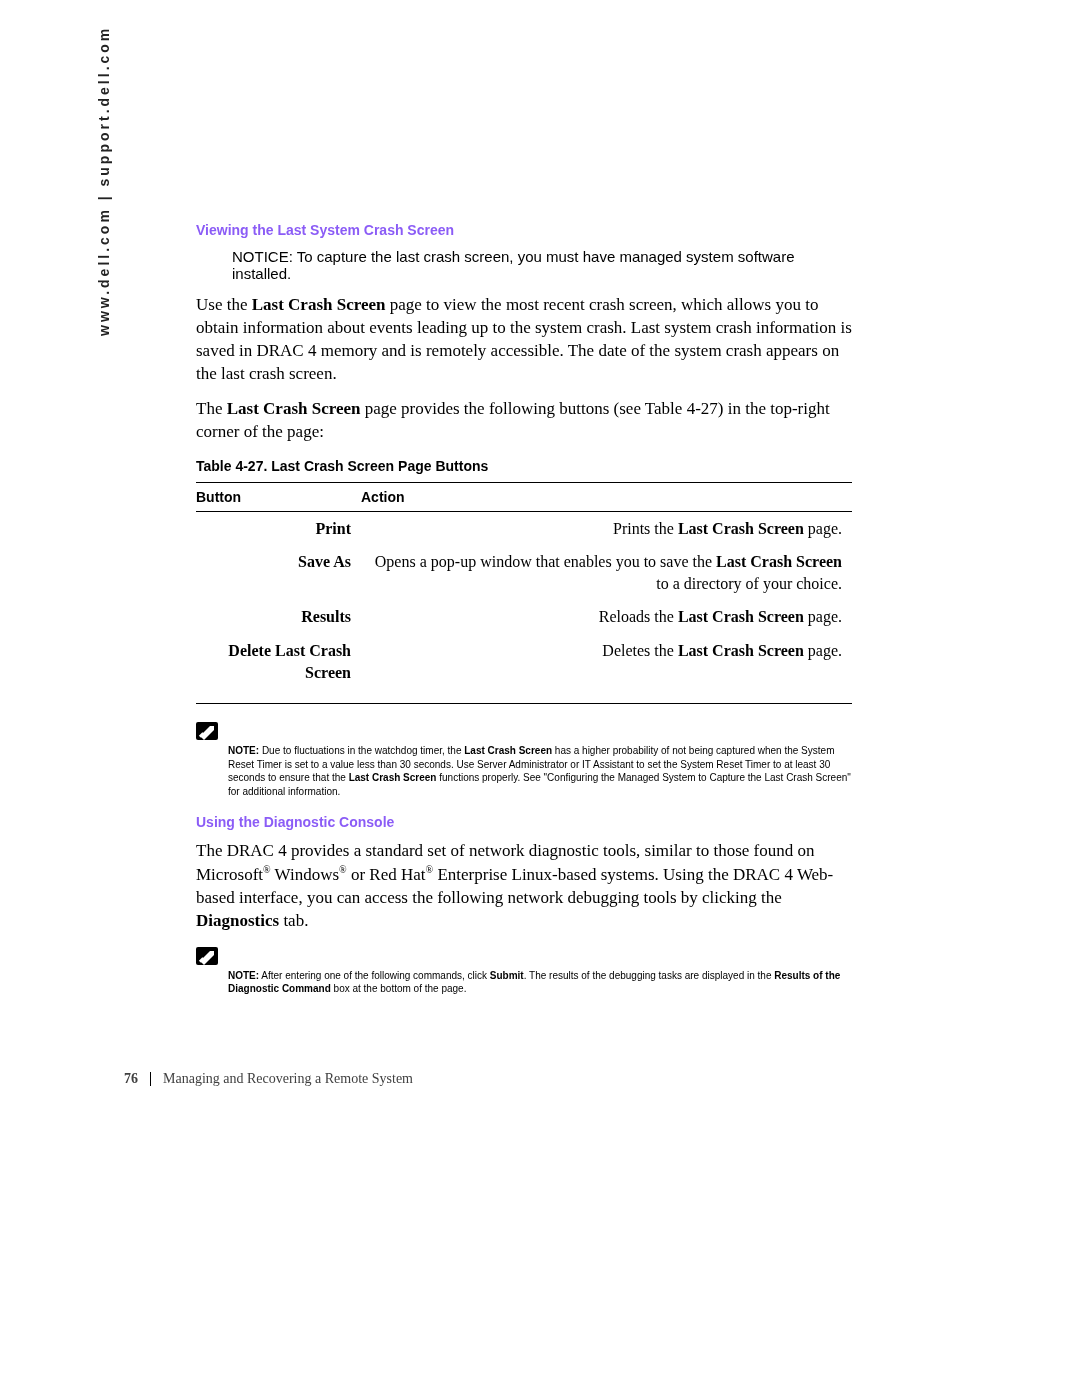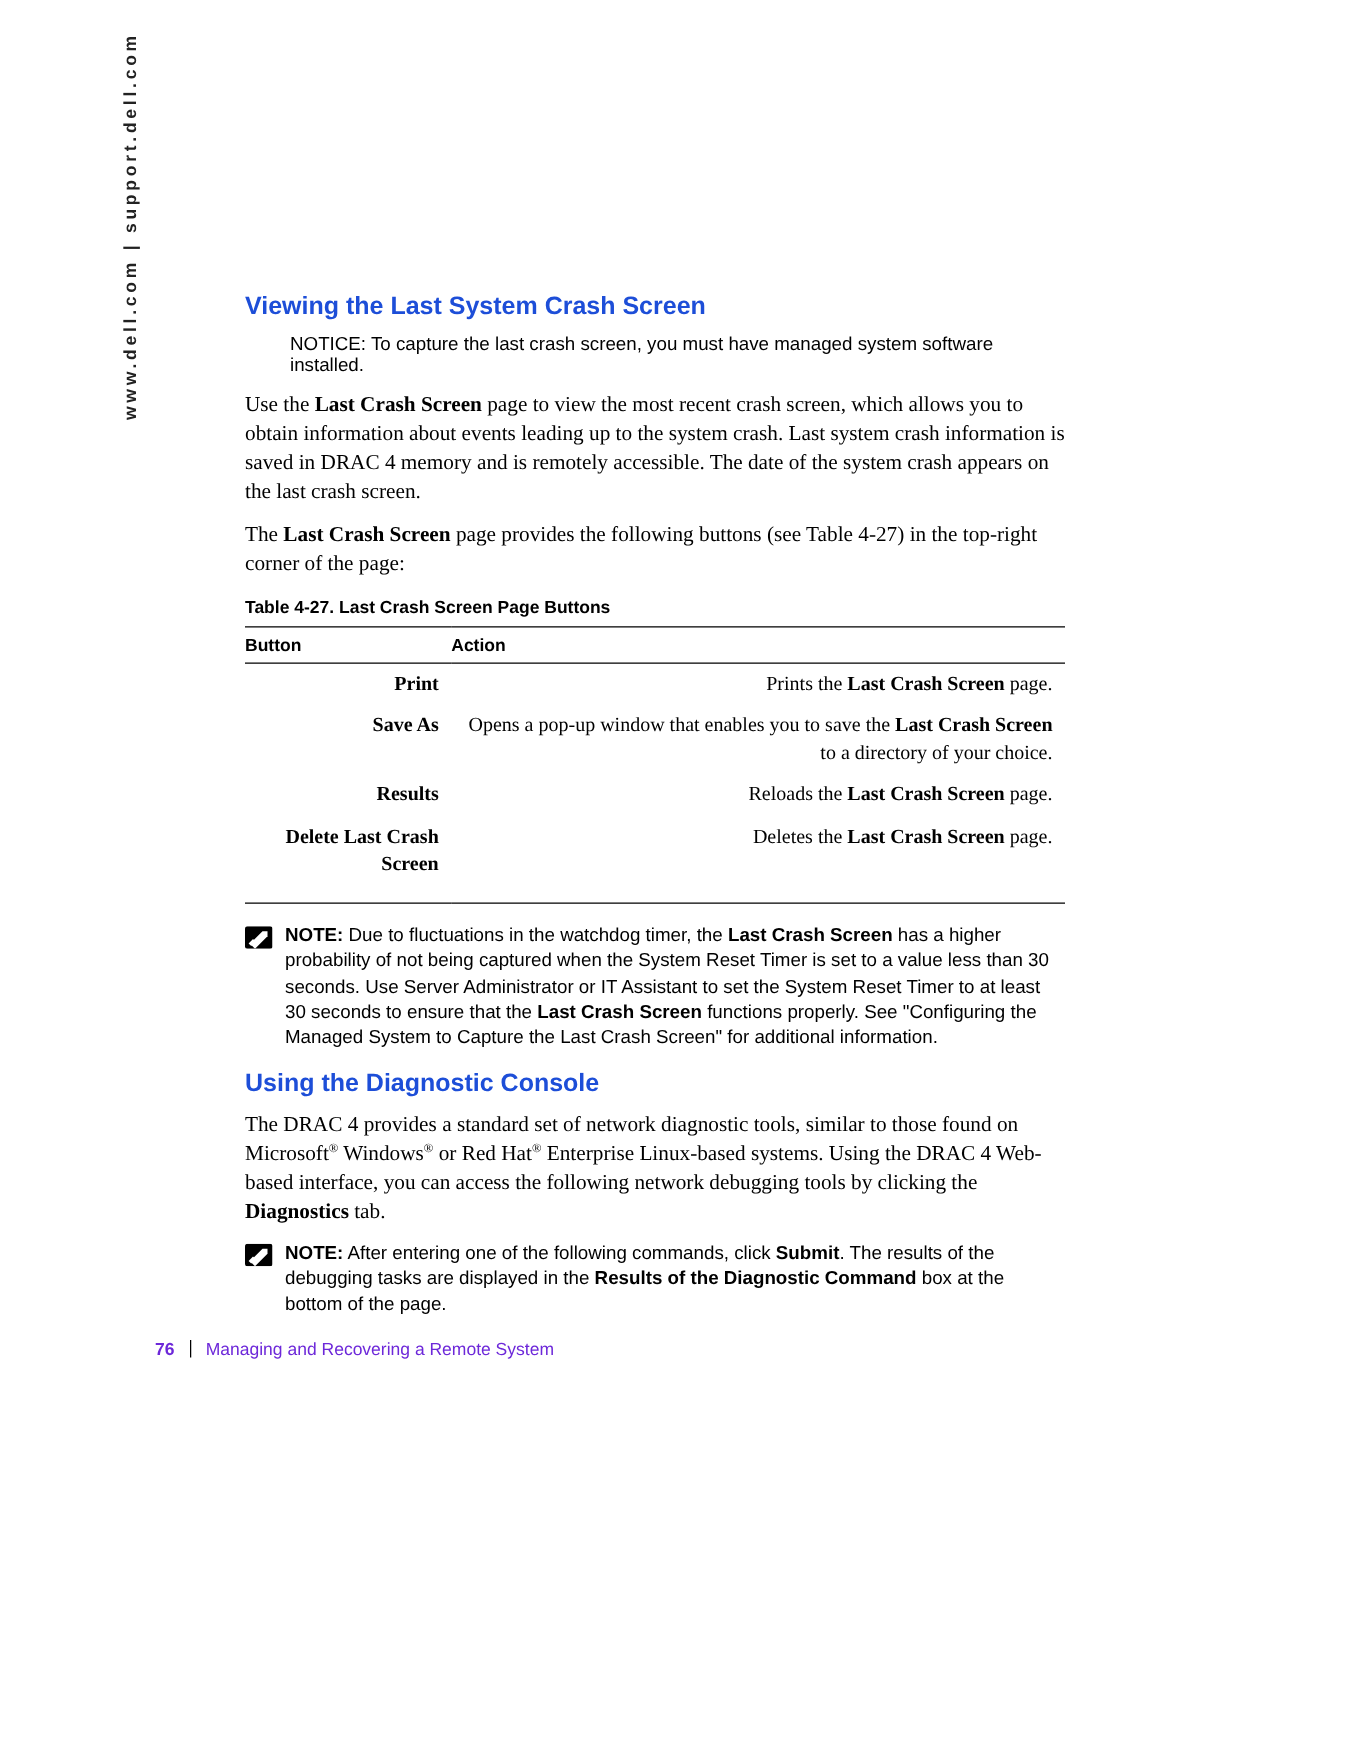--- a/index.html
+++ b/index.html
@@ -32,24 +32,24 @@
     white-space: nowrap;
   }
   .content {
     position: absolute;
     left: 196px;
     top: 222px;
     width: 656px;
   }
   h3.section {
     font-family: Arial, Helvetica, sans-serif;
-    font-size: 20px;
-    font-weight: bold;
-    margin: 12px 0 10px 0;
-    color: #1d4ed8;
+    font-size: 14px;
+    font-weight: bold;
+    margin: 0 0 10px 0;
+    color: #8b5cf6;
   }
   .notice-line {
     font-family: Arial, Helvetica, sans-serif;
     font-size: 15px;
     margin: 0 0 12px 0;
     padding-left: 36px;
   }
   .notice-line .label {
     font-weight: normal;
     text-align: right;
@@ -106,33 +106,34 @@
   }
   .note-icon {
     flex: 0 0 auto;
     width: 22px;
     height: 18px;
     margin-top: 2px;
   }
   .note-icon svg { display: block; }
   .note-text {
     font-family: Arial, Helvetica, sans-serif;
-    font-size: 15px;
+    font-size: 10px;
     line-height: 1.35;
+    margin-top: 24px;
   }
   .note-text .label { font-weight: bold; }
   .note-text .strong { font-weight: bold; }
   .sup { font-size: 10px; vertical-align: super; }
   .footer {
     position: absolute;
     left: 124px;
     bottom: 310px;
-    font-family: Liberation Sans, sans-serif;
-    font-size: 14px;
-    color: #6d28d9;
+    font-family: Liberation Serif, serif;
+    font-size: 14px;
+    color: #404040;
     display: flex;
     align-items: center;
     gap: 12px;
   }
   .footer .pnum { font-weight: bold; }
   .footer .divider {
     display: inline-block;
     width: 1px;
     height: 14px;
     background: #000;

